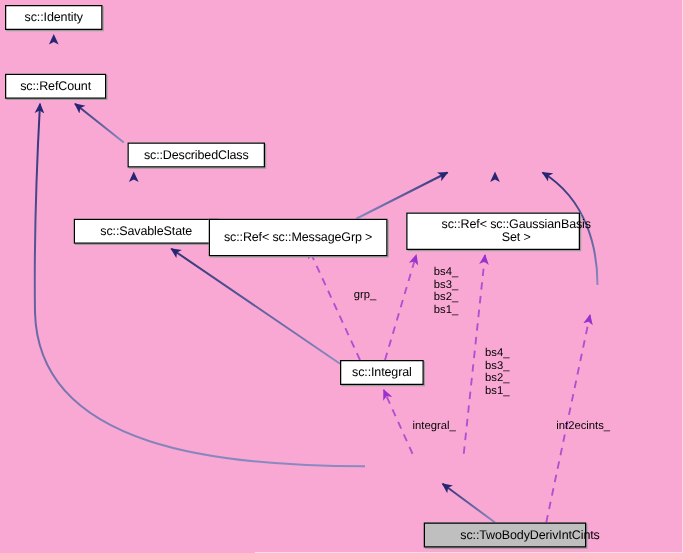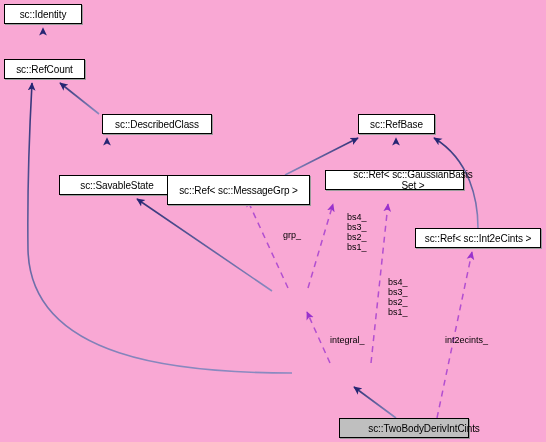--- a/index.html
+++ b/index.html
@@ -92,31 +92,30 @@
       <path d="M437,418 L472,252"></path>
     </g>
   </svg>
 
   <div class="node" style="left:4px;top:4px;width:78px;height:20px;">sc::Identity</div>
 
   <div class="node" style="left:4px;top:59px;width:81px;height:20px;">sc::RefCount</div>
 
   <div class="node" style="left:54px;top:114px;width:110px;height:20px;margin-left:48px;">sc::DescribedClass</div>
 
-  <div class="node" style="left:358px;top:114px;width:77px;height:20px;">sc::RefBase</div>
 
   <div class="node" style="left:59px;top:175px;width:116px;height:20px;">sc::SavableState</div>
 
   <div class="node" style="left:167px;top:175px;width:143px;height:30px;">sc::Ref&lt; sc::MessageGrp &gt;</div>
 
-  <div class="node" style="left:325px;top:170px;width:139px;height:20px;padding-left:37px;">sc::Ref&lt; sc::GaussianBasis
+  <div class="node" style="left:325px;top:170px;width:139px;height:30px;padding-left:37px;">sc::Ref&lt; sc::GaussianBasis
 Set &gt;</div>
 
-  <div class="node" style="left:415px;top:228px;width:126px;height:20px;">sc::Ref&lt; sc::Int2eCints &gt;</div>
 
+  <div class="node" style="left:272px;top:288px;width:67px;height:20px;">sc::Integral</div>
 
 
   <div class="node highlight" style="left:339px;top:418px;width:130px;height:20px;">sc::TwoBodyDerivIntCints</div>
 
   <div class="edge-label" style="left:283px;top:230px;">grp_</div>
 
   <div class="edge-label" style="left:347px;top:212px;">bs4_
 bs3_
 bs2_
 bs1_</div>

